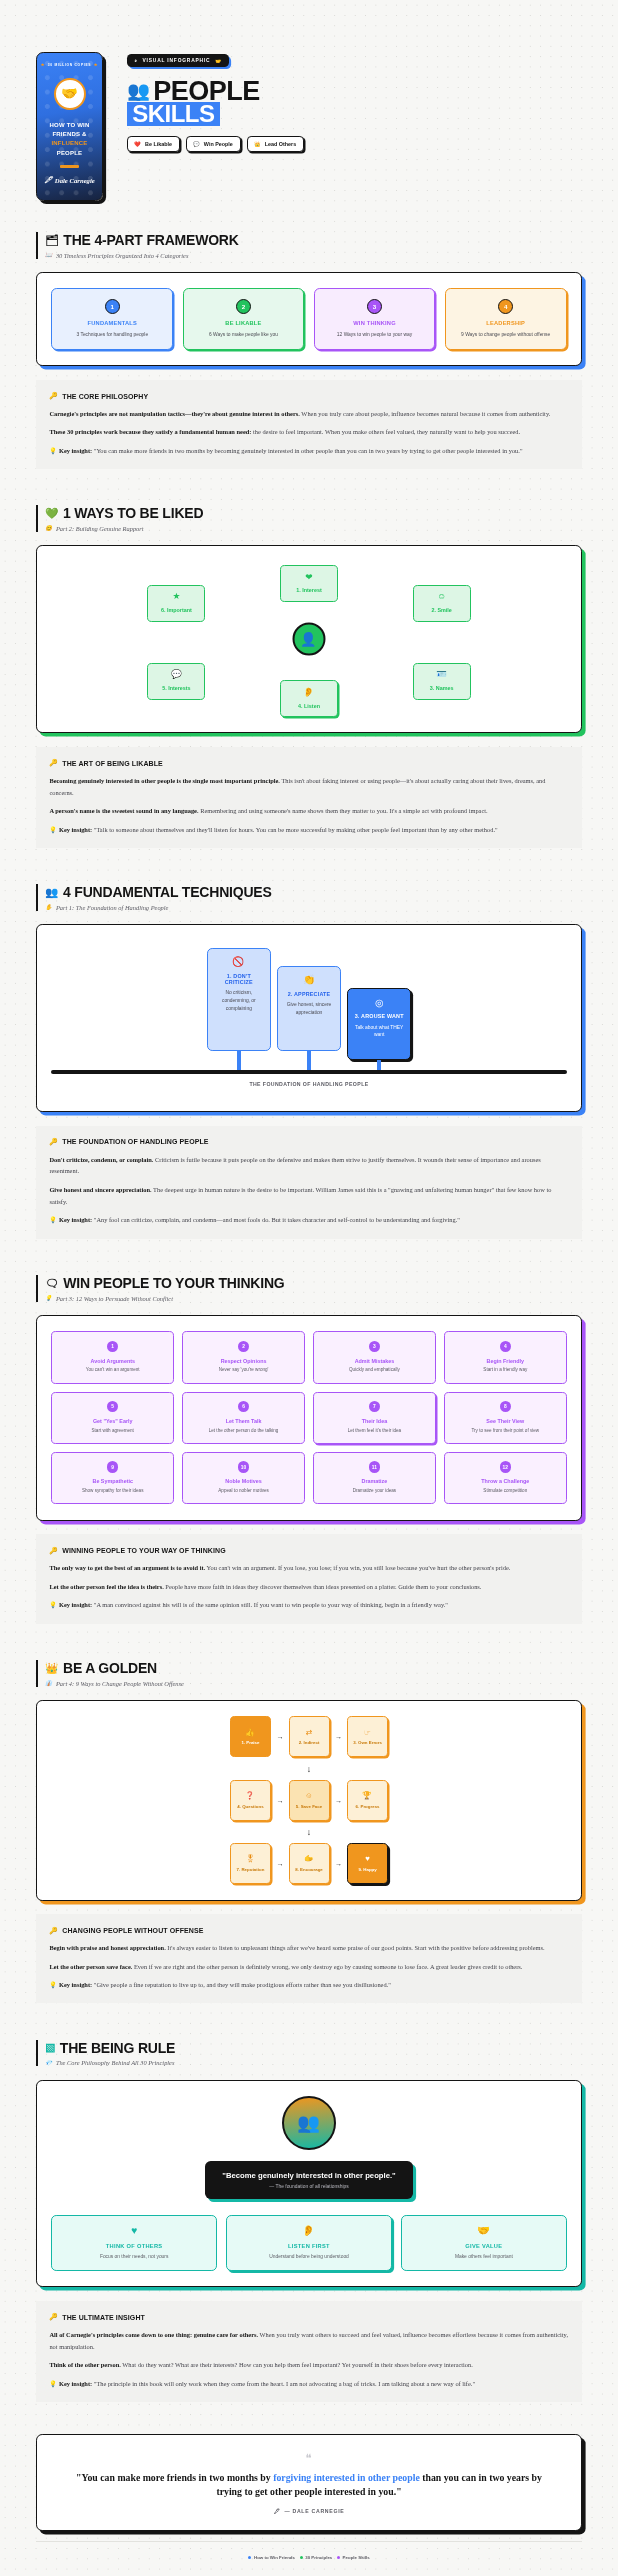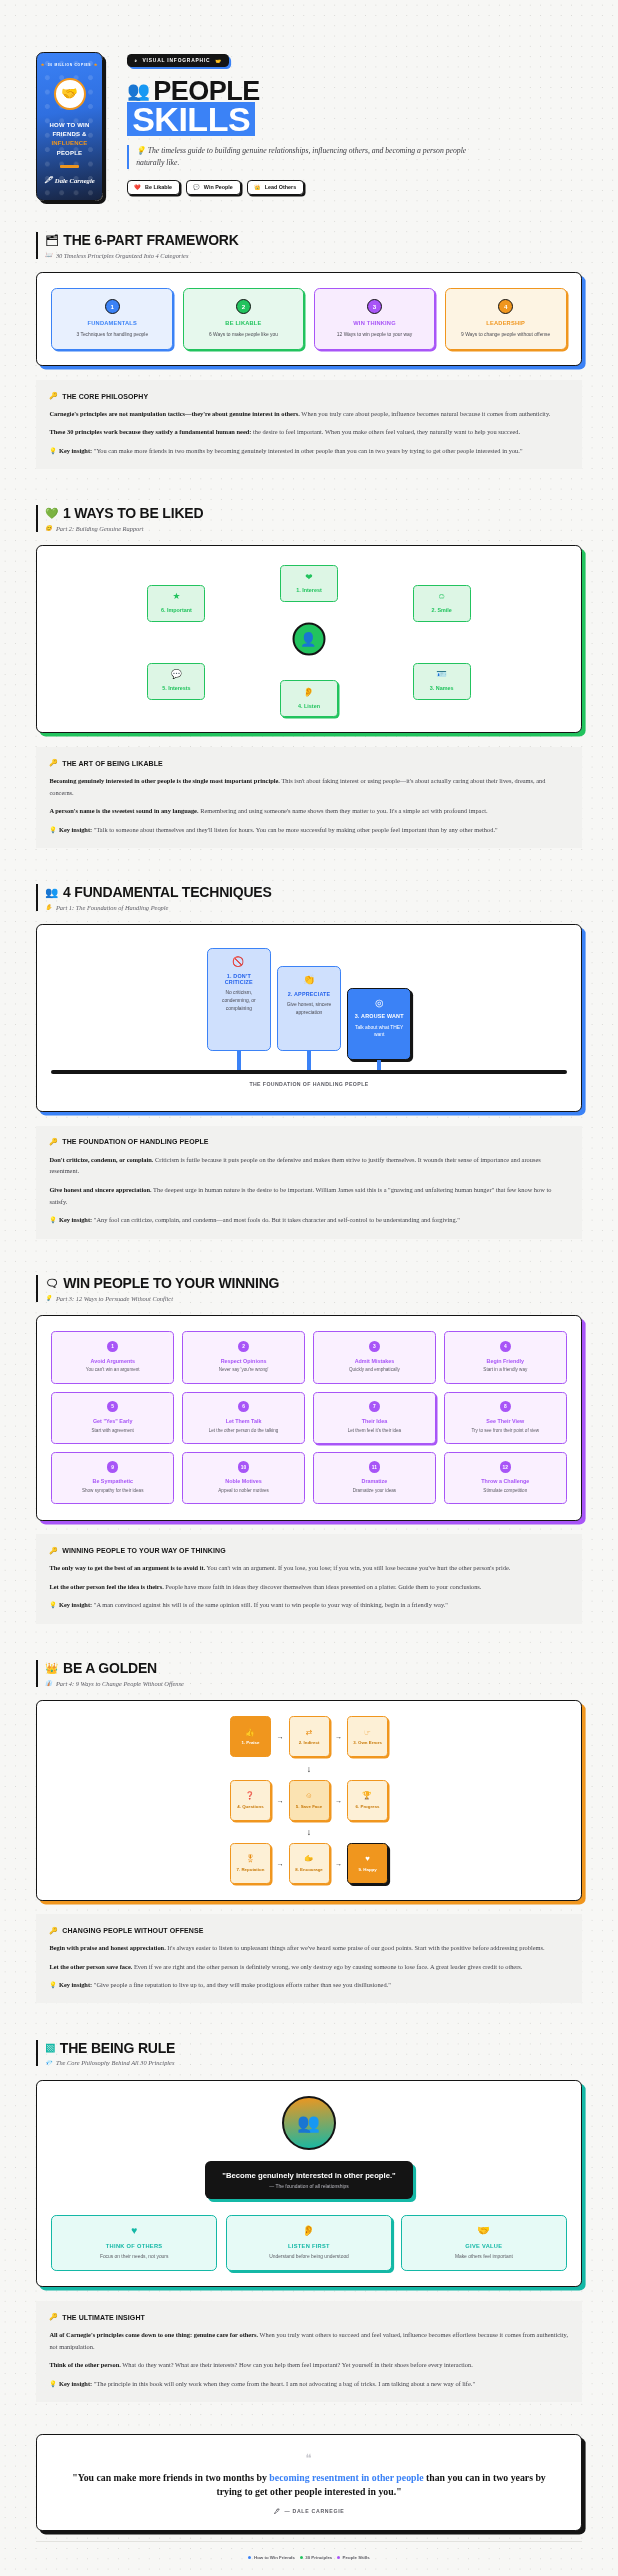--- a/index.html
+++ b/index.html
@@ -53,21 +53,21 @@
     display:inline-flex; align-items:center; gap:4.6px;
     background:#141414; color:#fff; border-radius:4.6px;
     padding:3.6px 7.2px; font-size:4.9px; letter-spacing:0.8px; font-weight:bold;
     box-shadow:2.1px 2.1px 0 #3b82f6;
   }
   .bigtitle { margin-top:11.3px; display:flex; flex-direction:column; }
   .bigtitle .l1 { display:flex; align-items:center; gap:3.1px;}
   .bigtitle .peopleicon { font-size:18.5px; color:#3b82f6; line-height:1;}
   .bigtitle .t1 { font-size:27px; font-weight:bold; letter-spacing:-0.5px; line-height:.95; color:#141414; }
   .bigtitle .t2 {
-    font-size:34px; font-weight:bold; letter-spacing:-0.5px; line-height:1.0;
+    font-size:24px; font-weight:bold; letter-spacing:-0.5px; line-height:1.0;
     color:#fff; background:#3b82f6; display:inline-block; align-self:flex-start;
     padding:0 5.2px; margin-top:-2.1px;
   }
   .subtitle {
     margin-top:9.3px; border-left:2.1px solid #3b82f6; padding-left:7.2px;
     font-family:"Liberation Serif", serif; font-style:italic; font-size:7.7px; color:#3a3a40; line-height:1.55;
     max-width:340px;
   }
   .chips { margin-top:10.3px; display:flex; gap:6.2px; }
   .chip {
@@ -265,24 +265,20 @@
       </div>
 
       <div class="bigtitle">
         <div class="l1">
           <span class="peopleicon">👥</span>
           <span class="t1">PEOPLE</span>
         </div>
         <span class="t2">SKILLS</span>
       </div>
 
-      <div class="subtitle">
-        <span>💡</span>
-        <span>The timeless guide to building genuine relationships, influencing others, and becoming a person people naturally like.</span>
-      </div>
 
       <div class="chips">
         <div class="chip">
           <span>❤️</span>
           <span>Be Likable</span>
         </div>
         <div class="chip">
           <span>💬</span>
           <span>Win People</span>
         </div>
@@ -291,21 +287,21 @@
           <span>Lead Others</span>
         </div>
       </div>
     </div>
   </div>
 
   <div class="sec">
     <div class="sec-head">
       <h2>
           <span class="ico">🗂</span>
-        <span>THE 6-PART FRAMEWORK</span>
+        <span>THE 4-PART FRAMEWORK</span>
         </h2>
       <div class="sub">
           <span class="ico2">📖</span>
         <span>30 Timeless Principles Organized Into 4 Categories</span>
         </div>
     </div>
 
     <div class="panel blue">
       <div class="fw">
         <div class="fw-card fw-1">
@@ -454,21 +450,21 @@
       <p class="ki"><span>💡</span> <b>Key insight:</b><span> "Any fool can criticize, complain, and condemn—and most fools do. But it takes character and self-control to be understanding and forgiving."</span></p>
     </div>
   </div>
 
   <div class="gap"></div>
 
   <div class="sec">
     <div class="sec-head">
       <h2>
           <span class="ico">🗨</span>
-        <span>WIN PEOPLE TO YOUR WINNING</span>
+        <span>WIN PEOPLE TO YOUR THINKING</span>
         </h2>
       <div class="sub">
           <span class="ico2">💡</span>
         <span>Part 3: 12 Ways to Persuade Without Conflict</span>
         </div>
     </div>
 
     <div class="panel purple">
       <div class="grid12">
         <div class="g12">
@@ -673,21 +669,21 @@
         </h3>
       <p><b>All of Carnegie's principles come down to one thing: genuine care for others.</b><span> When you truly want others to succeed and feel valued, influence becomes effortless because it comes from authenticity, not manipulation.</span></p>
       <p><b>Think of the other person.</b><span> What do they want? What are their interests? How can you help them feel important? Yet yourself in their shoes before every interaction.</span></p>
       <p class="ki"><span>💡</span> <b>Key insight:</b><span> "The principle in this book will only work when they come from the heart. I am not advocating a bag of tricks. I am talking about a new way of life."</span></p>
     </div>
   </div>
 
   <div class="finalq">
     <div class="marks">❝</div>
     <div class="txt">
-      <span>"You can make more friends in two months by </span><span class="hl">becoming resentment in other people</span><span> than you can in two years by trying to get other people interested in you."</span>
+      <span>"You can make more friends in two months by </span><span class="hl">forgiving interested in other people</span><span> than you can in two years by trying to get other people interested in you."</span>
     </div>
     <div class="att">
       <span>🖋</span>
       <span>— DALE CARNEGIE</span>
     </div>
   </div>
 
   <div class="divider"></div>
 
   <div class="foot">

